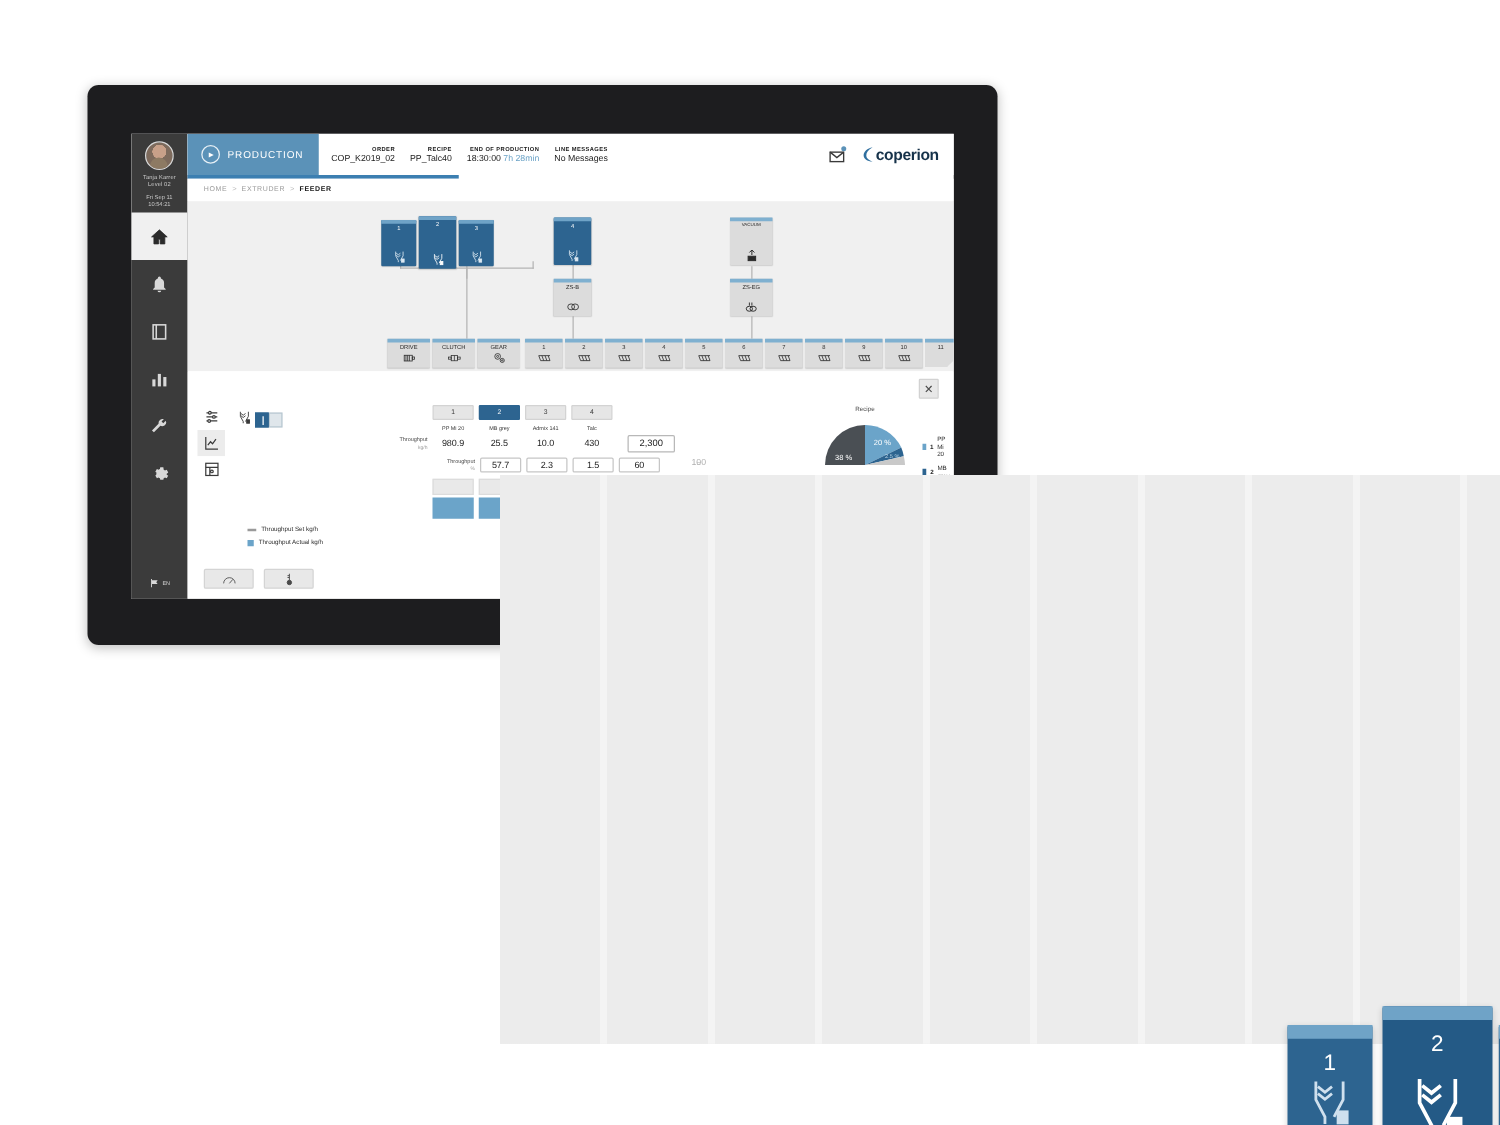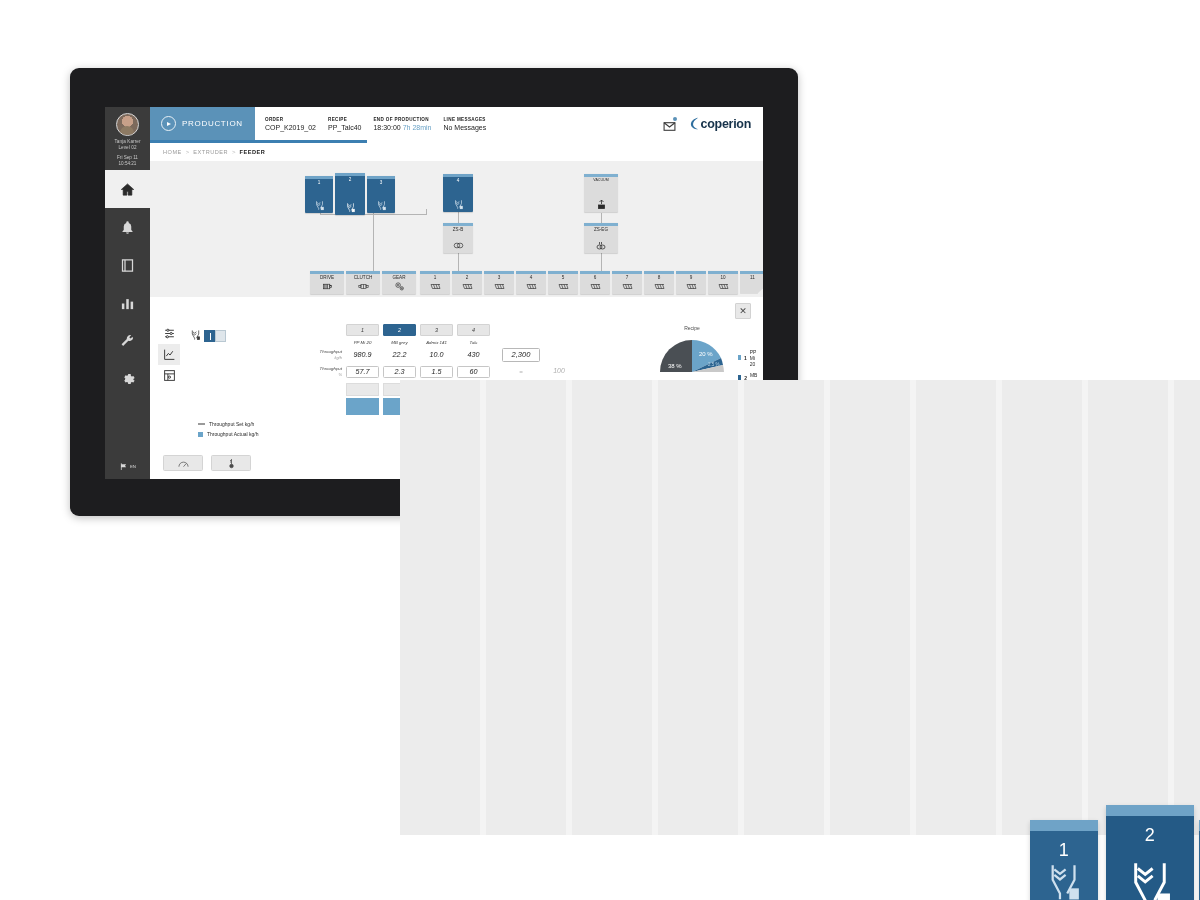--- a/index.html
+++ b/index.html
@@ -68,21 +68,21 @@
   .nav-lang {
     position: absolute; left: 0; bottom: 8px; width: 45px;
     display: flex; align-items: center; justify-content: center; gap: 2px;
   }
   .nav-lang svg { width: 9px; height: 9px; }
   .nav-lang span { color: #d4d4d4; font-size: 4.4px; }
 
   
   .topbar {
     position: absolute; left: 45px; top: 0; width: 613px; height: 33px;
-    background: #ffffff; display: flex; align-items: stretch;
+    background: #ffffff; display: flex; align-items: stretch; text-align: right;
   }
   .prod-tab {
     width: 105px; background: #5b92b8;
     display: flex; align-items: center; gap: 6px; padding-left: 11px;
     position: relative;
   }
   .prod-tab .pt-icon {
     width: 15px; height: 15px; border: 1.2px solid #e7f0f6; border-radius: 50%;
     display: flex; align-items: center; justify-content: center;
   }
@@ -178,21 +178,21 @@
   .ft-seg div {
     width: 11px; height: 12px; border: .7px solid #b9c8d2;
   }
   .ft-seg div.on { background: #2d6490; border-color: #2d6490; position: relative; }
   .ft-seg div.on::after {
     content: ""; position: absolute; left: 4.5px; top: 2.5px;
     width: 1.3px; height: 7px; background: #ffffff;
   }
   .ft-seg div.off { background: #dfe6eb; }
 
-  .table-area { position: absolute; left: 150px; top: 27px; font-style: italic; }
+  .table-area { position: absolute; left: 150px; top: 27px; }
   .tbl-row { display: flex; align-items: center; }
   .row-label {
     width: 46px; text-align: right; padding-right: 4px;
     font-size: 4.4px; color: #4a4a4a; line-height: 5.6px;
   }
   .row-label .u { color: #9a9a9a; font-size: 4px; }
   .cell {
     width: 33px; height: 12px; margin-right: 4px;
     display: flex; align-items: center; justify-content: center;
     font-size: 7.2px; color: #1c1c1c;
@@ -674,27 +674,27 @@
             <div class="cell matname">Admix 141</div>
             <div class="cell matname">Talc</div>
           </div>
 
           <div class="tbl-row" style="margin-top:1px;">
             <div class="row-label">
               <span>Throughput</span><br>
               <span class="u">kg/h</span>
             </div>
             <div class="cell">980.9</div>
-            <div class="cell">22.2</div>
+            <div class="cell">25.5</div>
             <div class="cell">10.0</div>
             <div class="cell">430</div>
             <div class="sum-box">2,300</div>
           </div>
 
-          <div class="tbl-row" style="margin-top:4px;">
+          <div class="tbl-row" style="margin-top:4px;justify-content:flex-end;">
             <div class="row-label">
               <span>Throughput</span><br>
               <span class="u">%</span>
             </div>
             <div class="cell boxed">57.7</div>
             <div class="cell boxed">2.3</div>
             <div class="cell boxed">1.5</div>
             <div class="cell boxed">60</div>
             <div class="sum-eq">=</div>
           </div>

